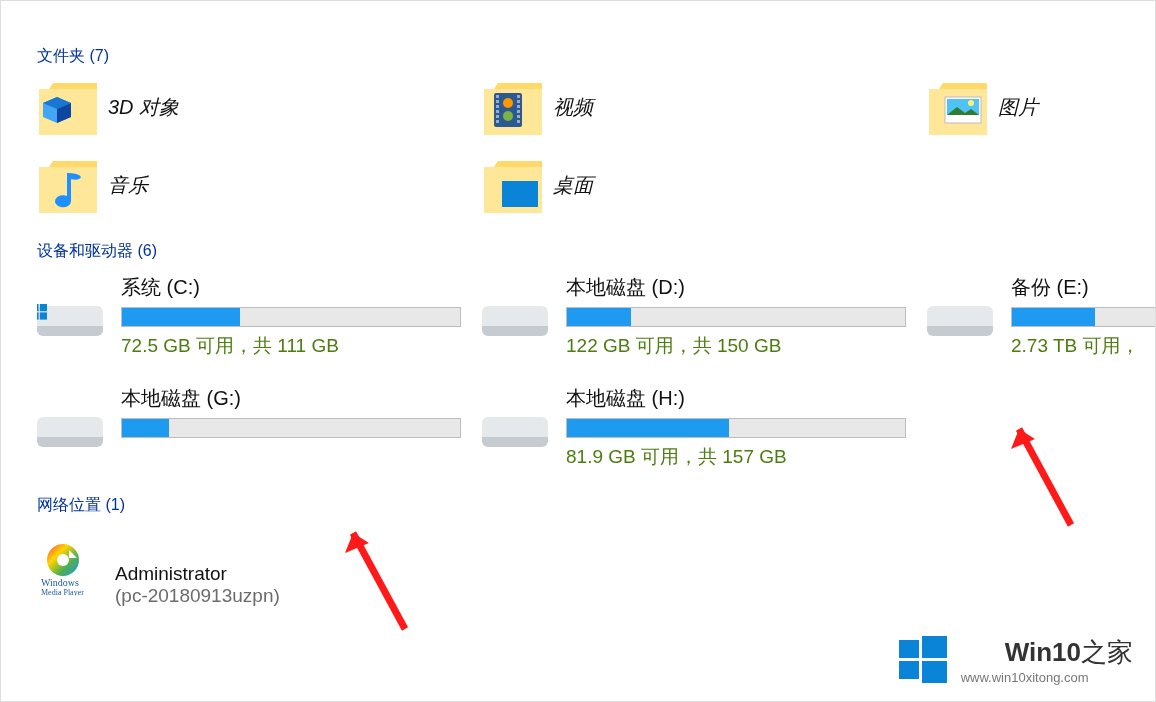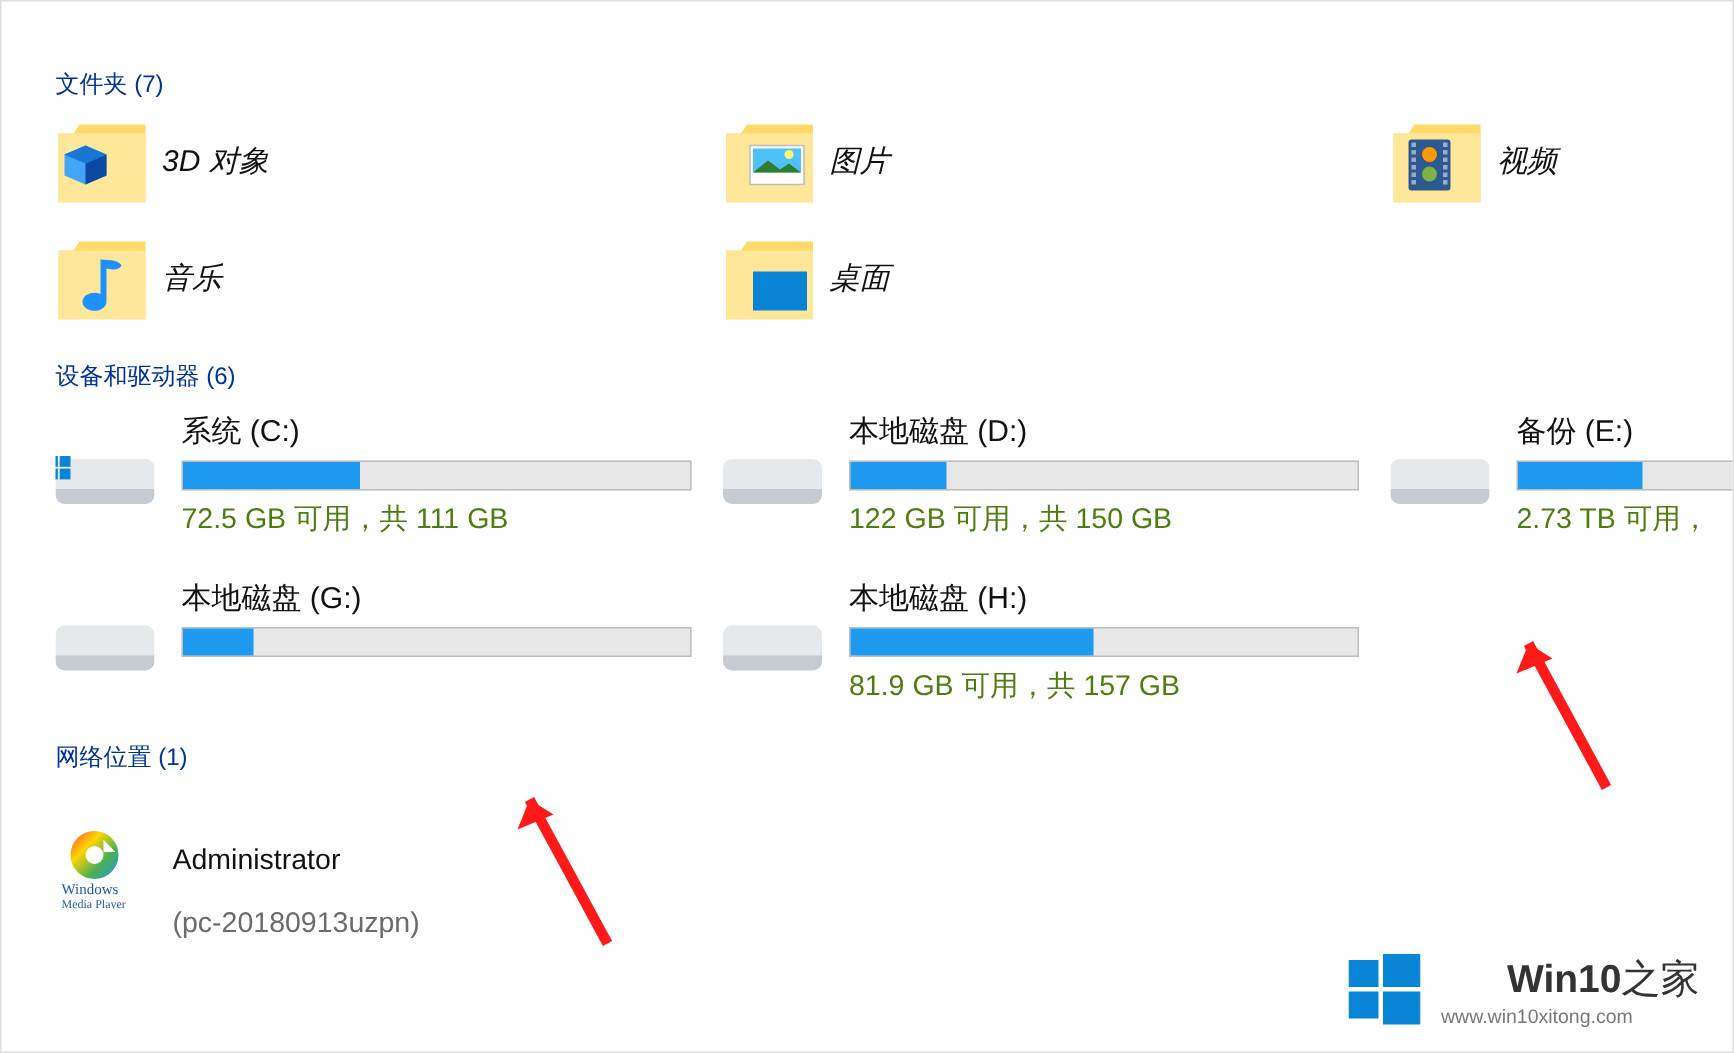--- a/index.html
+++ b/index.html
@@ -55,21 +55,21 @@
     position: relative;
     margin-bottom: 6px;
   }
   .drive-item.cut .drive-bar { width: 220px; }
   .drive-fill { height: 100%; background: #1e90ff; background: #0f8fe6; background: #2196f3; background: #1a8fe4; }
   .drive-fill { background: #1e9af0; }
   .drive-stats { font-size: 19px; color: #4d7c0f; white-space: nowrap; }
   .network-item { display: flex; align-items: center; gap: 16px; cursor: pointer; margin-top: 2px; }
   .network-icon { width: 62px; height: 56px; }
   .network-labels .row-title { font-size: 19px; color: #111; margin-top: 35px; }
-  .network-labels .row-sub { font-size: 19px; color: #6b6b6b; margin-top: 20px; }
+  .network-labels .row-sub { font-size: 19px; color: #6b6b6b; }
   .watermark {
     position: absolute;
     right: 22px;
     bottom: 16px;
     display: flex;
     align-items: center;
     gap: 14px;
   }
   .watermark .wm-logo { width: 48px; height: 48px; }
   .wm-text .wm-title { font-size: 26px; font-weight: 700; color: #333; margin-left: 44px; }
@@ -94,34 +94,20 @@
           <path fill="#ffd96a" d="M2 10 l10 0 4-6 44 0 0 52 -58 0z"></path>
           <path fill="#ffe79a" d="M2 10 l58 0 0 46 -58 0z"></path>
           <g transform="translate(20,30)">
             <path fill="#42a5f5" d="M0 -12 l14 6 0 14 -14 6 -14-6 0-14z"></path>
             <path fill="#1976d2" d="M0 -12 l14 6 -14 6 -14-6z"></path>
             <path fill="#0d47a1" d="M0 0 l14-6 0 14 -14 6z"></path>
           </g>
         </svg>
     </div>
     <div class="folder-label">3D 对象</div>
-  </div>
-
-  <div class="folder-item">
-    <div class="folder-icon">
-      <svg viewBox="0 0 62 56">
-          <path fill="#ffd96a" d="M2 10 l10 0 4-6 44 0 0 52 -58 0z"></path>
-          <path fill="#ffe79a" d="M2 10 l58 0 0 46 -58 0z"></path>
-          <rect x="18" y="18" width="36" height="26" fill="#fff" stroke="#bbb"></rect>
-          <rect x="20" y="20" width="32" height="16" fill="#4fc3f7"></rect>
-          <path fill="#2e7d32" d="M20 36 l10-8 8 6 6-4 8 6 0 0 -32 0z"></path>
-          <circle cx="44" cy="24" r="3" fill="#fff176"></circle>
-        </svg>
-    </div>
-    <div class="folder-label">图片</div>
   </div>
 
   <div class="folder-item">
     <div class="folder-icon">
       <svg viewBox="0 0 62 56">
           <path fill="#ffd96a" d="M2 10 l10 0 4-6 44 0 0 52 -58 0z"></path>
           <path fill="#ffe79a" d="M2 10 l58 0 0 46 -58 0z"></path>
           <rect x="12" y="14" width="28" height="34" fill="#2d5a8e" rx="2"></rect>
           <rect x="14" y="16" width="3" height="3" fill="#9ac"></rect>
           <rect x="14" y="21" width="3" height="3" fill="#9ac"></rect>
@@ -133,20 +119,34 @@
           <rect x="35" y="21" width="3" height="3" fill="#9ac"></rect>
           <rect x="35" y="26" width="3" height="3" fill="#9ac"></rect>
           <rect x="35" y="31" width="3" height="3" fill="#9ac"></rect>
           <rect x="35" y="36" width="3" height="3" fill="#9ac"></rect>
           <rect x="35" y="41" width="3" height="3" fill="#9ac"></rect>
           <circle cx="26" cy="24" r="5" fill="#ff9800"></circle>
           <circle cx="26" cy="37" r="5" fill="#7cb342"></circle>
         </svg>
     </div>
     <div class="folder-label">视频</div>
+  </div>
+
+  <div class="folder-item">
+    <div class="folder-icon">
+      <svg viewBox="0 0 62 56">
+          <path fill="#ffd96a" d="M2 10 l10 0 4-6 44 0 0 52 -58 0z"></path>
+          <path fill="#ffe79a" d="M2 10 l58 0 0 46 -58 0z"></path>
+          <rect x="18" y="18" width="36" height="26" fill="#fff" stroke="#bbb"></rect>
+          <rect x="20" y="20" width="32" height="16" fill="#4fc3f7"></rect>
+          <path fill="#2e7d32" d="M20 36 l10-8 8 6 6-4 8 6 0 0 -32 0z"></path>
+          <circle cx="44" cy="24" r="3" fill="#fff176"></circle>
+        </svg>
+    </div>
+    <div class="folder-label">图片</div>
   </div>
 
 
   <div class="folder-item">
     <div class="folder-icon">
       <svg viewBox="0 0 62 56">
           <path fill="#ffd96a" d="M2 10 l10 0 4-6 44 0 0 52 -58 0z"></path>
           <path fill="#ffe79a" d="M2 10 l58 0 0 46 -58 0z"></path>
           <path fill="#1e90ff" d="M30 16 q12 0 14 4 q-2 4-10 2 v22 a8 6 0 1 1 -4-5 v-23"></path>
         </svg>

